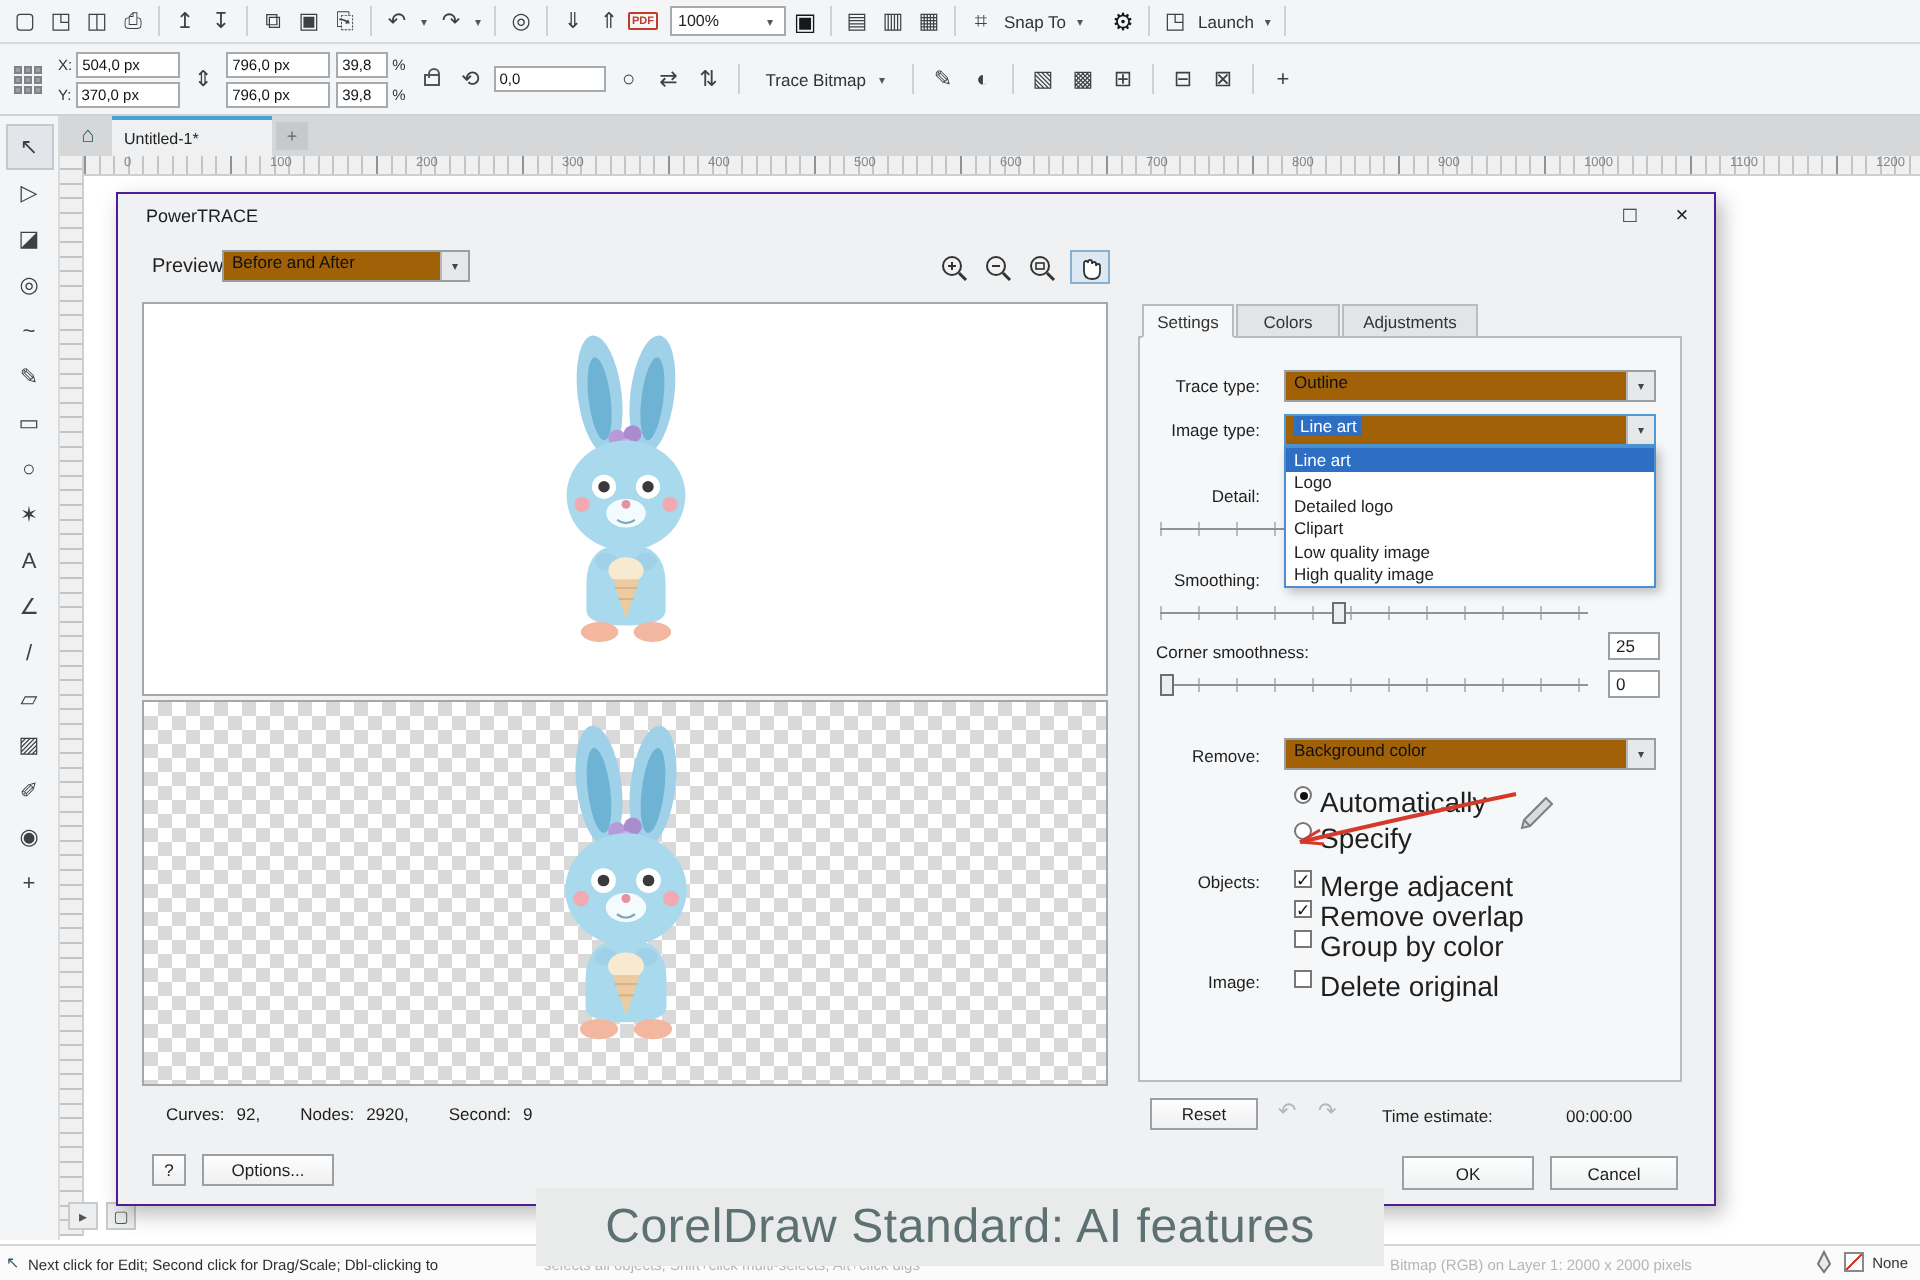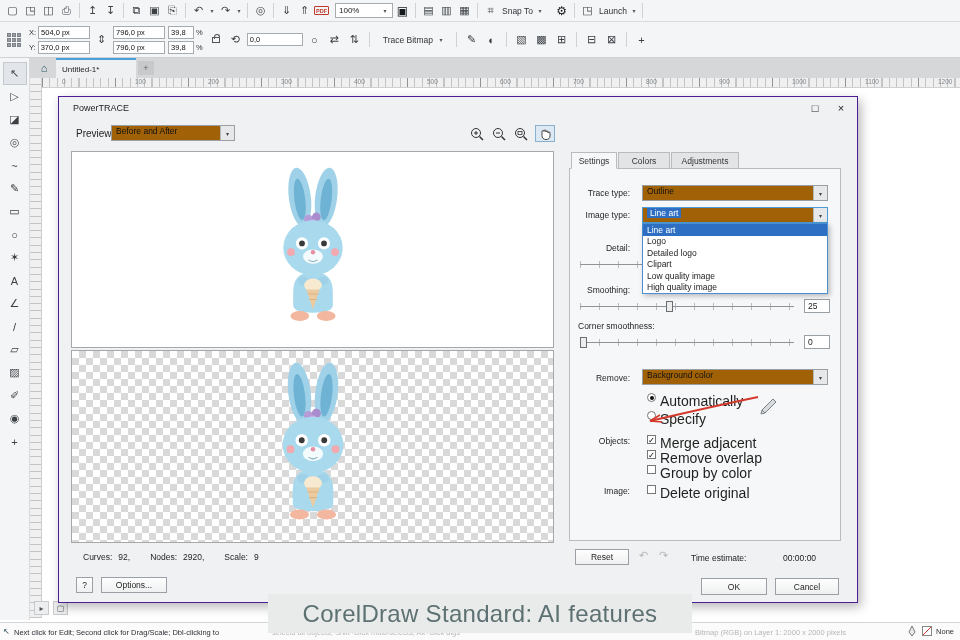--- a/index.html
+++ b/index.html
@@ -374,21 +374,21 @@
       <ellipse cx="38" cy="140" rx="8.5" ry="4.5" fill="#f2b79e"></ellipse>
         <ellipse cx="62" cy="140" rx="8.5" ry="4.5" fill="#f2b79e"></ellipse>
     </svg>
   </div>
 
   <div class="stats">
     <span>Curves:</span>
     <span class="v">92,</span>
     <span>Nodes:</span>
     <span class="v">2920,</span>
-    <span>Scale:</span>
+    <span>Second:</span>
     <span class="v">9</span>
   </div>
 
   <div class="btn" style="left:17px;top:480px;width:17px;height:16px">
       <span>?</span>
     </div>
   <div class="btn" style="left:42px;top:480px;width:66px;height:16px">
       <span>Options...</span>
     </div>
 
@@ -442,21 +442,21 @@
         <div class="track"></div>
         <div class="thumb" style="left:85%"></div>
     </div>
 
     <span class="plabel" style="top:116px">Smoothing:</span>
     <div class="slider" style="top:132px">
       <div class="ticks"></div>
         <div class="track"></div>
         <div class="thumb" style="left:40%"></div>
     </div>
-    <div class="valbox" style="top:130px">
+    <div class="valbox" style="top:147px">
         <span>25</span>
       </div>
 
     <span class="plabel" style="top:152px;right:auto;left:8px;text-align:left">Corner smoothness:</span>
     <div class="slider" style="top:168px">
       <div class="ticks"></div>
         <div class="track"></div>
         <div class="thumb" style="left:0%"></div>
     </div>
     <div class="valbox" style="top:166px">

